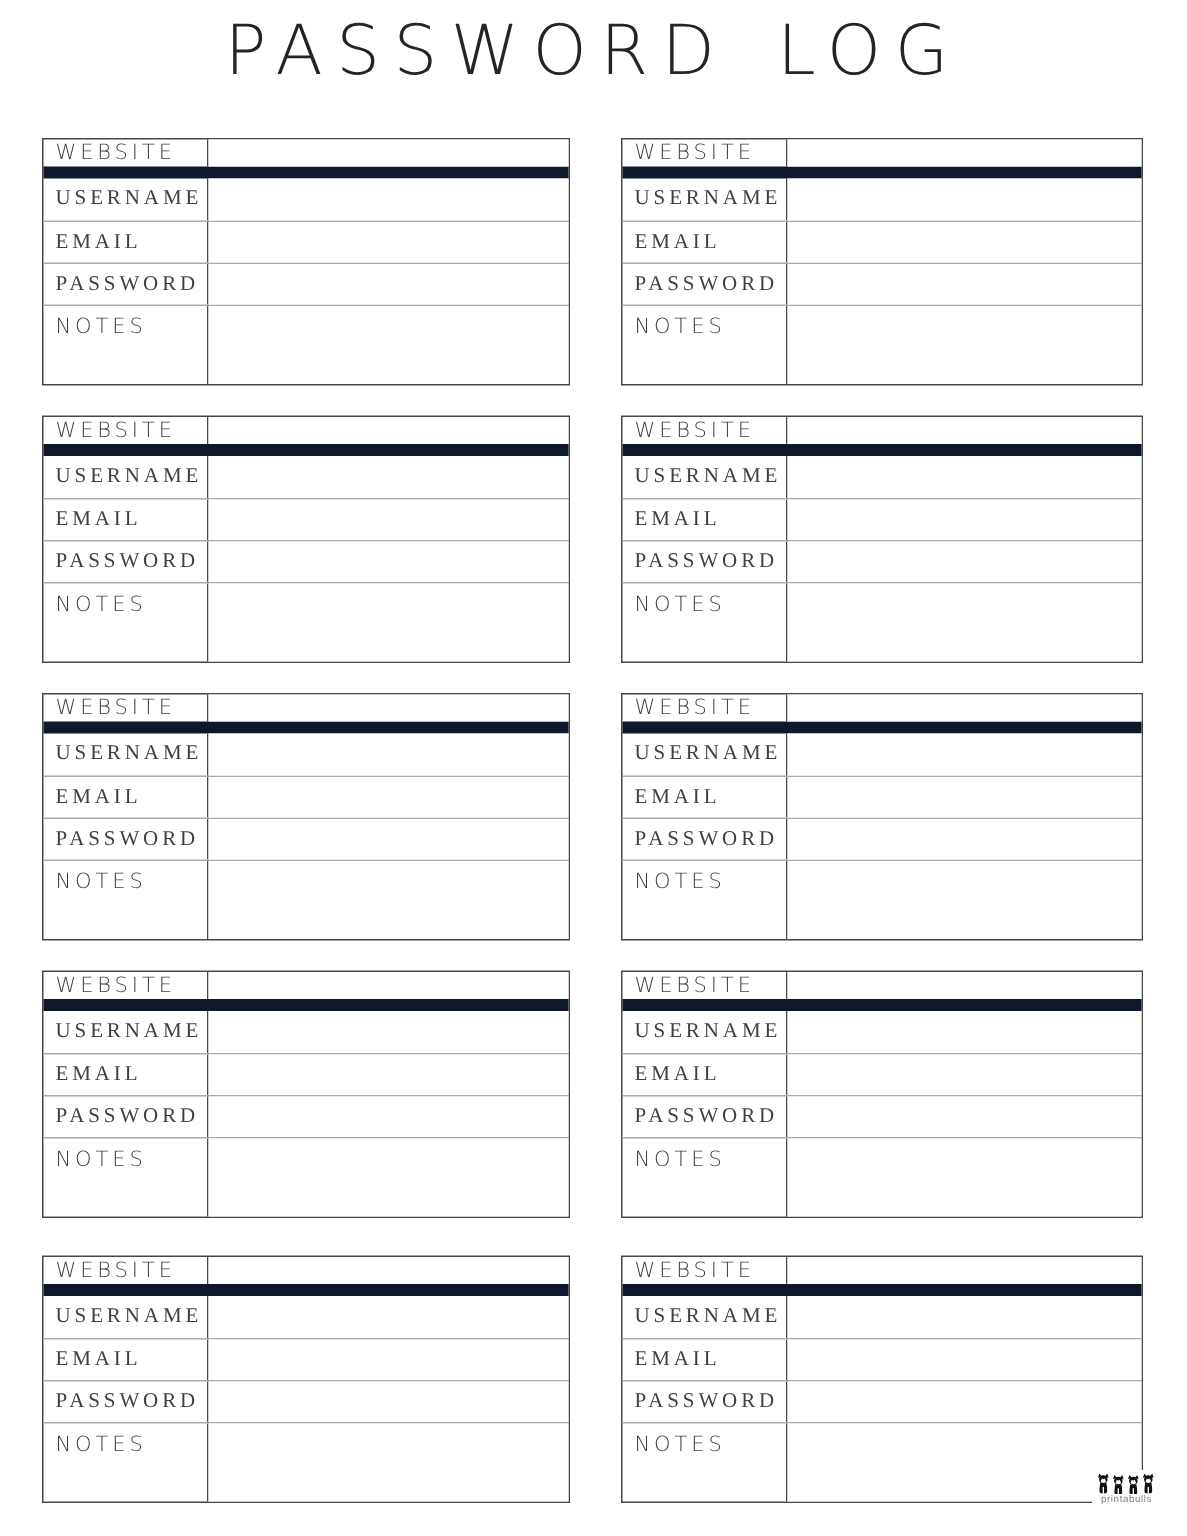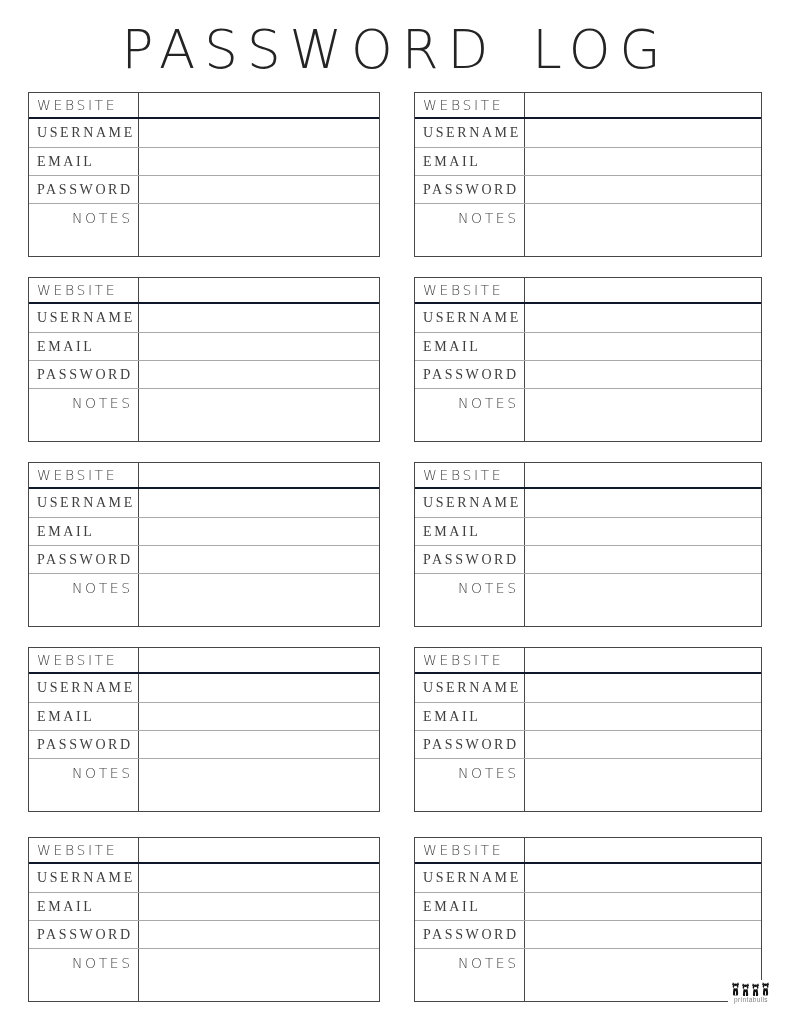--- a/index.html
+++ b/index.html
@@ -6,24 +6,24 @@
   html, body { background: #ffffff; }
   body {
     width: 791px; height: 1024px;
     position: relative;
     overflow: hidden;
     font-family: "DejaVu Sans", "Liberation Sans", sans-serif;
   }
 
   .title {
     position: absolute;
-    top: 18px; left: 0;
+    top: 1px; left: 0;
     width: 100%;
     text-align: center;
-    font-size: 53px;
+    font-size: 46px;
     line-height: 64px;
     font-weight: 200;
     letter-spacing: 9px;
     word-spacing: 9px;
     color: #242424;
     white-space: nowrap;
   }
 
   .grid {
     position: absolute;
@@ -38,36 +38,36 @@
 
   .block {
     height: 165px;
     border: 1.5px solid #474747;
     background: #fff;
     display: grid;
     grid-template-rows: 26px 29px 28px 28px 1fr;
   }
 
   .row { display: grid; grid-template-columns: 110px 1fr; min-height: 0; }
-  .row-0 { border-bottom: 2px solid #0f172a; }
+  .row-0 { border-bottom: 8px solid #0f172a; }
   .row-1, .row-2, .row-3 { border-bottom: 1px solid #a9a9a9; font-family: Liberation Serif, serif; }
 
   .cell.label {
     border-right: 1.5px solid #474747;
     padding-left: 8px;
     display: flex;
     align-items: center;
     font-size: 14px;
     font-weight: 300;
     letter-spacing: 2.6px;
     color: #3f3f3f;
     white-space: nowrap;
     overflow: hidden;
   }
-  .row-4 .cell.label { align-items: flex-start; padding-top: 6px; margin-left: 35px; }
+  .row-4 .cell.label { align-items: flex-start; padding-top: 6px; }
   .cell.value { background: #fff; }
 
   .logo {
     position: absolute;
     right: 17px; bottom: 19px;
     width: 46px;
     background: #ffffff;
     text-align: center;
     padding: 2px 2px 1px;
     z-index: 3;

